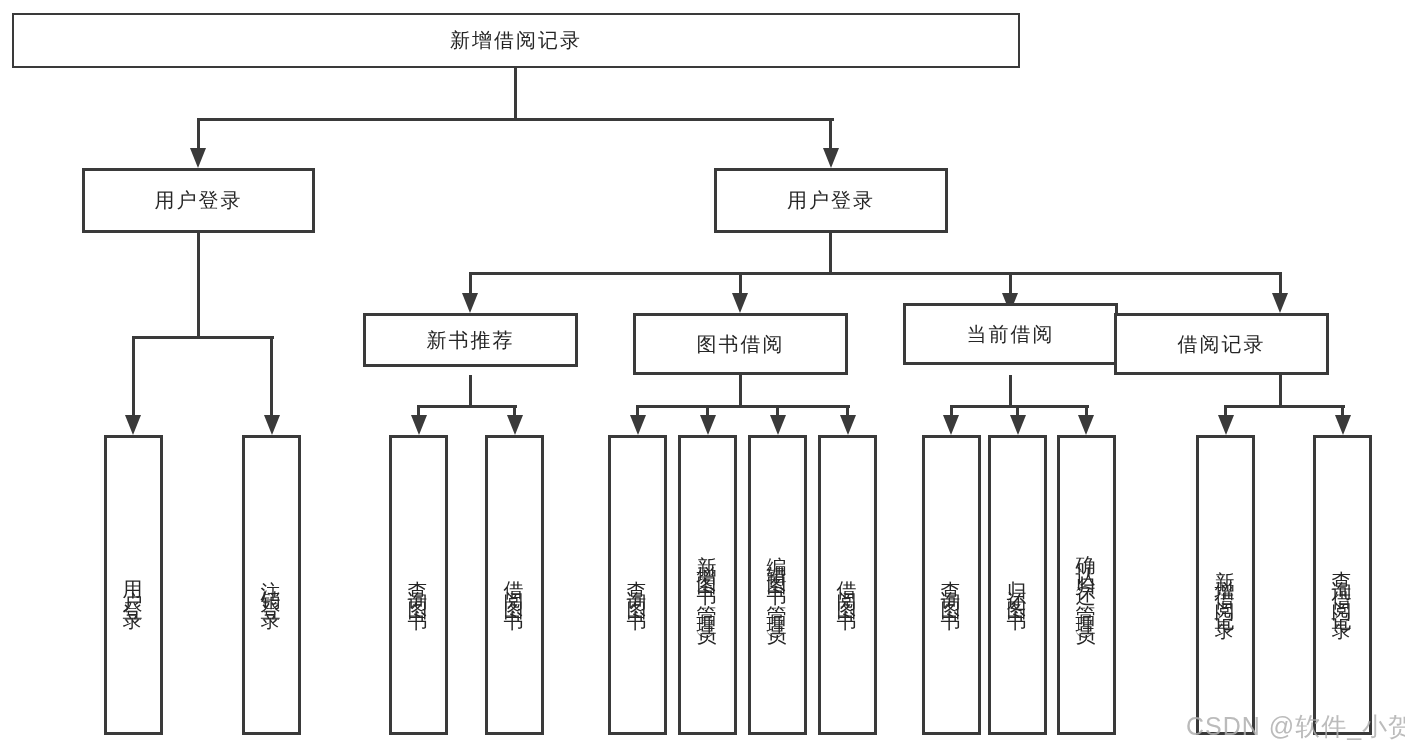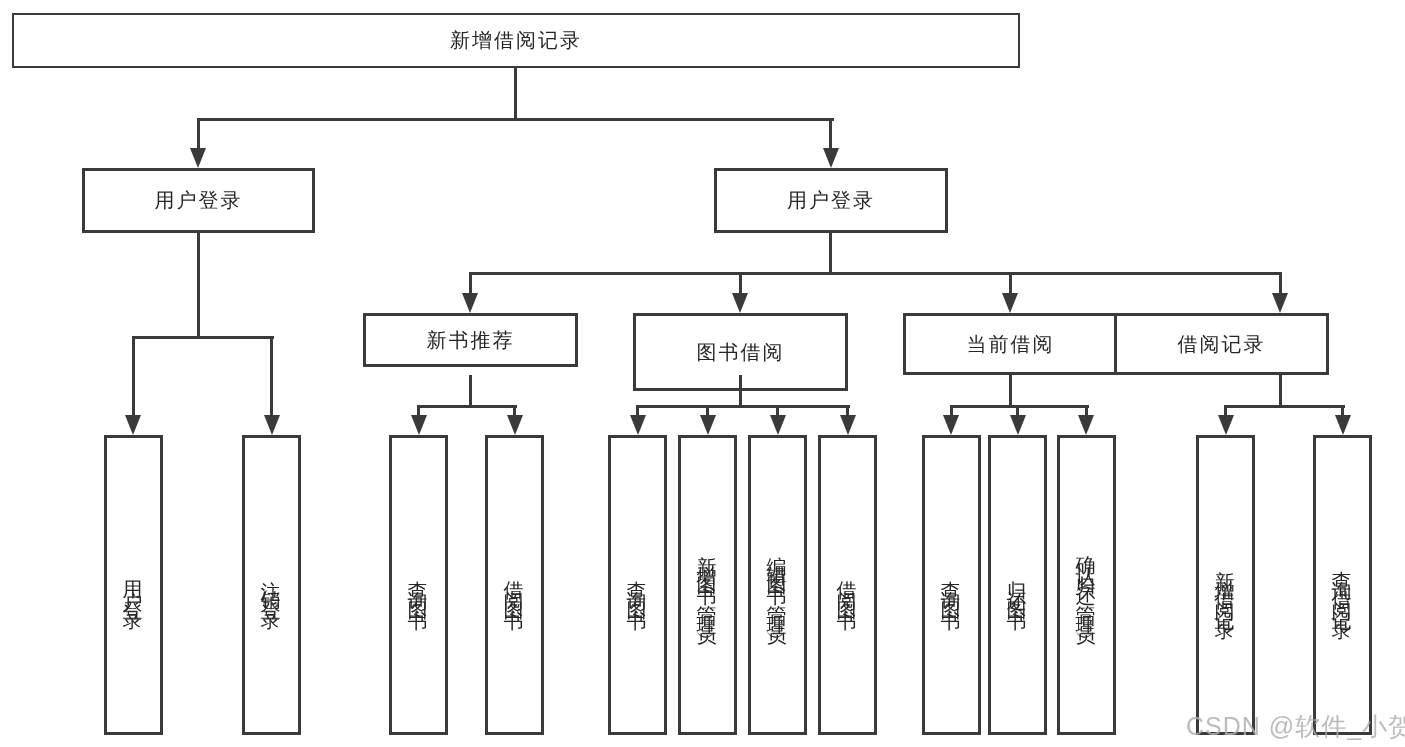--- a/index.html
+++ b/index.html
@@ -62,22 +62,22 @@
   <div class="vline" style="left:469px;top:272px;height:23px;"></div>
   <div class="ah" style="left:462px;top:293px;"></div>
   <div class="vline" style="left:739px;top:272px;height:23px;"></div>
   <div class="ah" style="left:732px;top:293px;"></div>
   <div class="vline" style="left:1009px;top:272px;height:23px;"></div>
   <div class="ah" style="left:1002px;top:293px;"></div>
   <div class="vline" style="left:1279px;top:272px;height:23px;"></div>
   <div class="ah" style="left:1272px;top:293px;"></div>
 
   <div class="node" style="left:363px;top:313px;width:215px;height:54px;">新书推荐</div>
-  <div class="node" style="left:633px;top:313px;width:215px;height:78px;">图书借阅</div>
-  <div class="node" style="left:903px;top:313px;width:215px;height:62px;">当前借阅</div>
+  <div class="node" style="left:633px;top:313px;width:215px;height:62px;">图书借阅</div>
+  <div class="node" style="left:903px;top:303px;width:215px;height:62px;">当前借阅</div>
   <div class="node" style="left:1114px;top:313px;width:215px;height:62px;">借阅记录</div>
 
   <div class="vline" style="left:469px;top:375px;height:32px;"></div>
   <div class="hline" style="left:417px;top:405px;width:100px;"></div>
   <div class="vline" style="left:417px;top:405px;height:14px;"></div>
   <div class="ah" style="left:411px;top:415px;"></div>
   <div class="vline" style="left:513px;top:405px;height:14px;"></div>
   <div class="ah" style="left:507px;top:415px;"></div>
 
   <div class="vline" style="left:739px;top:375px;height:32px;"></div>

